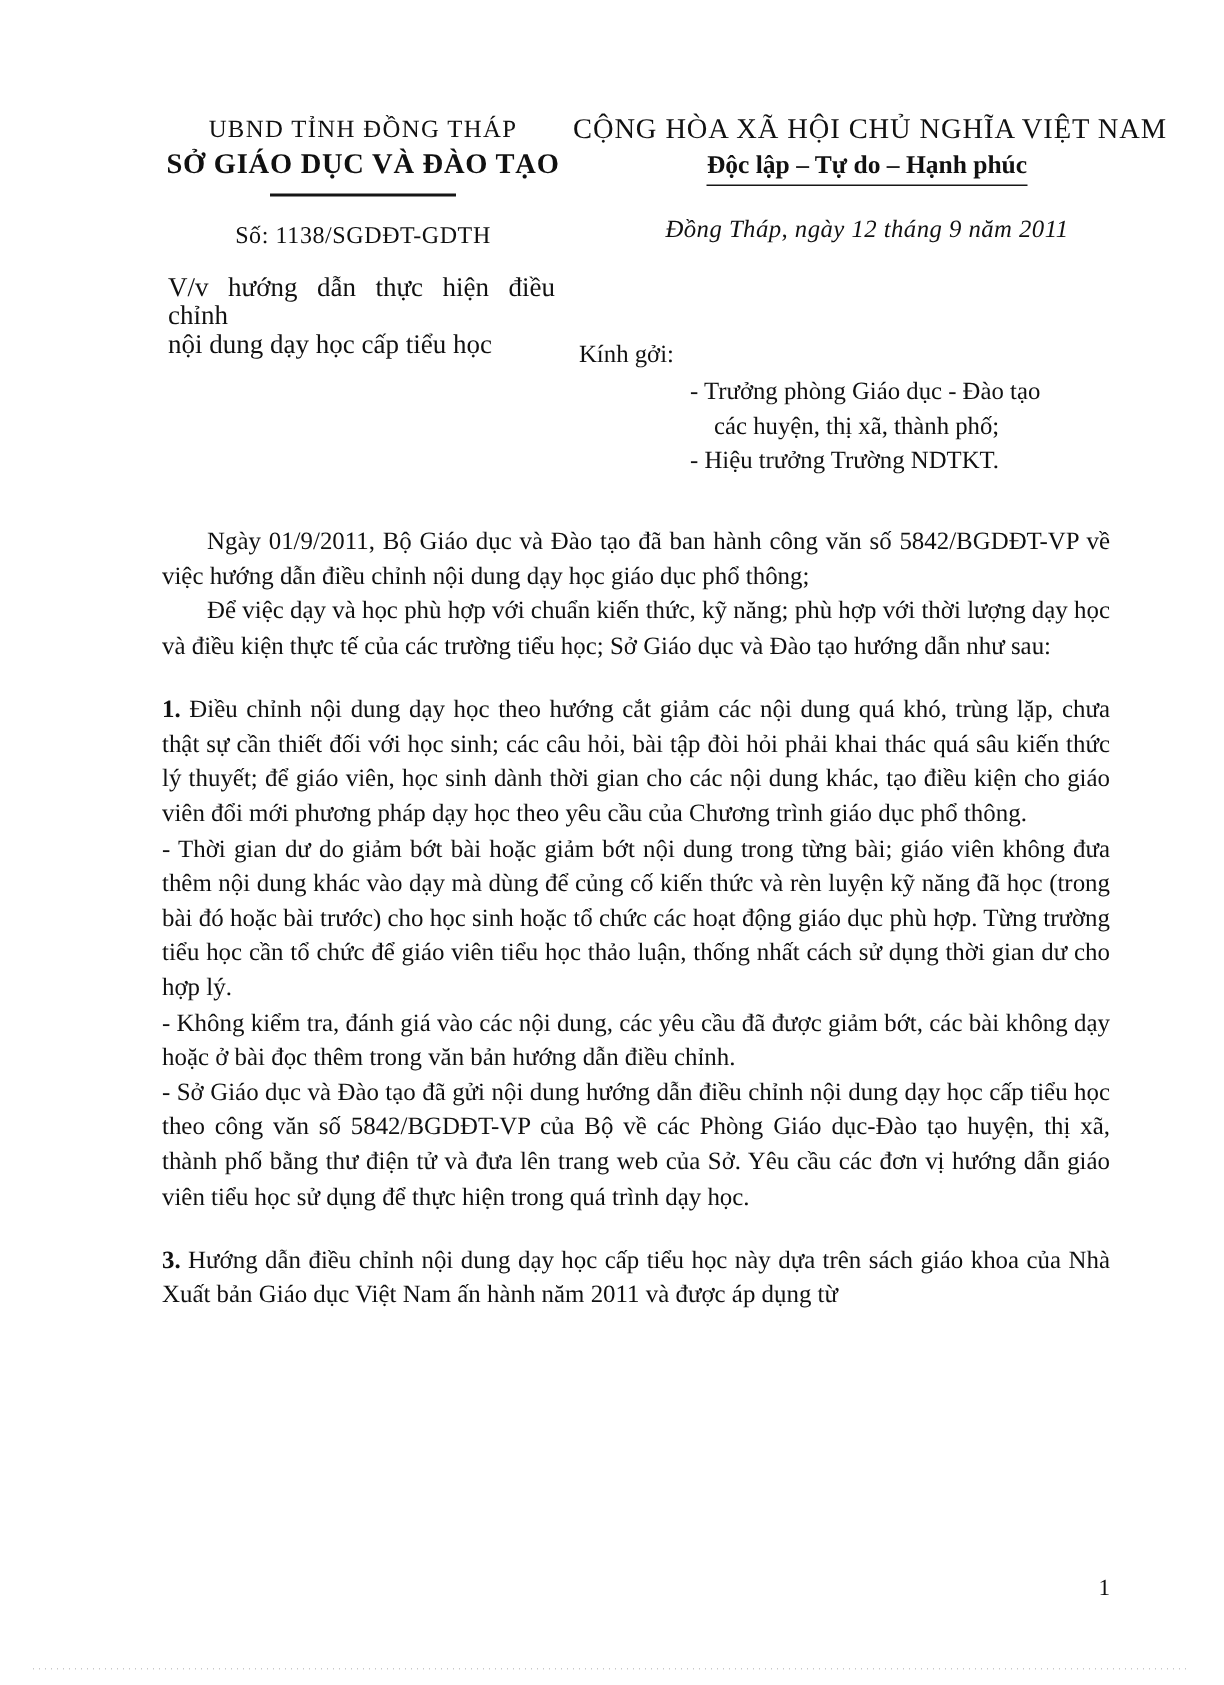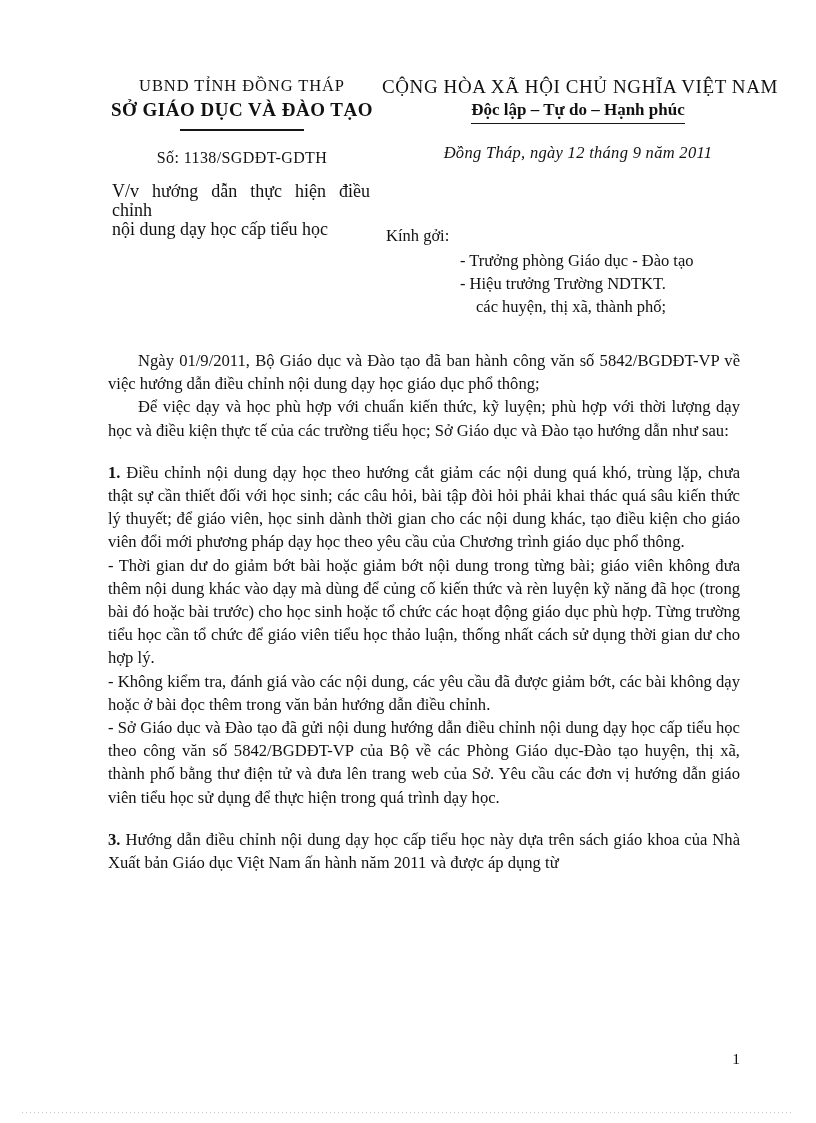--- a/index.html
+++ b/index.html
@@ -205,29 +205,29 @@
       <div><span class="motto">Độc lập – Tự do – Hạnh phúc</span></div>
       <div class="datestamp">Đồng Tháp, ngày  12 tháng 9  năm 2011</div>
     </div>
 
   </div>
 
   <div class="recipients">
     <div class="recipients-label">Kính gởi:</div>
     <div class="recipient-list">
       <div class="recipient-line">- Trưởng phòng Giáo dục - Đào tạo</div>
+      <div class="recipient-line cont">các huyện, thị xã, thành phố;</div>
       <div class="recipient-line">- Hiệu trưởng Trường NDTKT.</div>
-      <div class="recipient-line cont">các huyện, thị xã, thành phố;</div>
     </div>
   </div>
 
   <div class="body">
 
     <p class="para indent">Ngày 01/9/2011, Bộ Giáo dục và Đào tạo đã ban hành công văn số 5842/BGDĐT-VP về việc hướng dẫn điều chỉnh nội dung dạy học giáo dục phổ thông;</p>
-    <p class="para indent">Để việc dạy và học phù hợp với chuẩn kiến thức, kỹ luyện; phù hợp với thời lượng dạy học và điều kiện thực tế của các trường tiểu học; Sở Giáo dục và Đào tạo hướng dẫn như sau:</p>
+    <p class="para indent">Để việc dạy và học phù hợp với chuẩn kiến thức, kỹ năng; phù hợp với thời lượng dạy học và điều kiện thực tế của các trường tiểu học; Sở Giáo dục và Đào tạo hướng dẫn như sau:</p>
 
     <p class="para gap-md"><span class="lead">1.</span><span> Điều chỉnh nội dung dạy học theo hướng cắt giảm các nội dung quá khó, trùng lặp, chưa thật sự cần thiết đối với học sinh; các câu hỏi, bài tập đòi hỏi phải khai thác quá sâu kiến thức lý thuyết; để giáo viên, học sinh dành thời gian cho các nội dung khác, tạo điều kiện cho giáo viên đổi mới phương pháp dạy học theo yêu cầu của Chương trình giáo dục phổ thông.</span></p>
 
 
     <p class="para gap-sm">- Thời gian dư do giảm bớt bài hoặc giảm bớt nội dung trong từng bài; giáo viên không đưa thêm nội dung khác vào dạy mà dùng để củng cố kiến thức và rèn luyện kỹ năng đã học (trong bài đó hoặc bài trước) cho học sinh hoặc tổ chức các hoạt động giáo dục phù hợp. Từng trường tiểu học cần tổ chức để giáo viên tiểu học thảo luận, thống nhất cách sử dụng thời gian dư cho hợp lý.</p>
     <p class="para gap-sm">-  Không kiểm tra, đánh giá vào các nội dung, các yêu cầu đã được giảm bớt, các bài không dạy hoặc ở bài đọc thêm trong văn bản hướng dẫn điều chỉnh.</p>
     <p class="para gap-sm">-  Sở Giáo dục và Đào tạo đã gửi nội dung hướng dẫn điều chỉnh nội dung dạy học cấp tiểu học theo công văn số 5842/BGDĐT-VP của Bộ về các Phòng Giáo dục-Đào tạo huyện, thị xã, thành phố bằng thư điện tử và đưa lên trang web của Sở. Yêu cầu các đơn vị hướng dẫn giáo viên tiểu học sử dụng để thực hiện trong quá trình dạy học.</p>
 
     <p class="para gap-md"><span class="lead">3.</span><span> Hướng dẫn điều chỉnh nội dung dạy học cấp tiểu học này dựa trên sách giáo khoa của Nhà Xuất bản Giáo dục Việt Nam ấn hành năm 2011 và được áp dụng từ</span></p>
 

